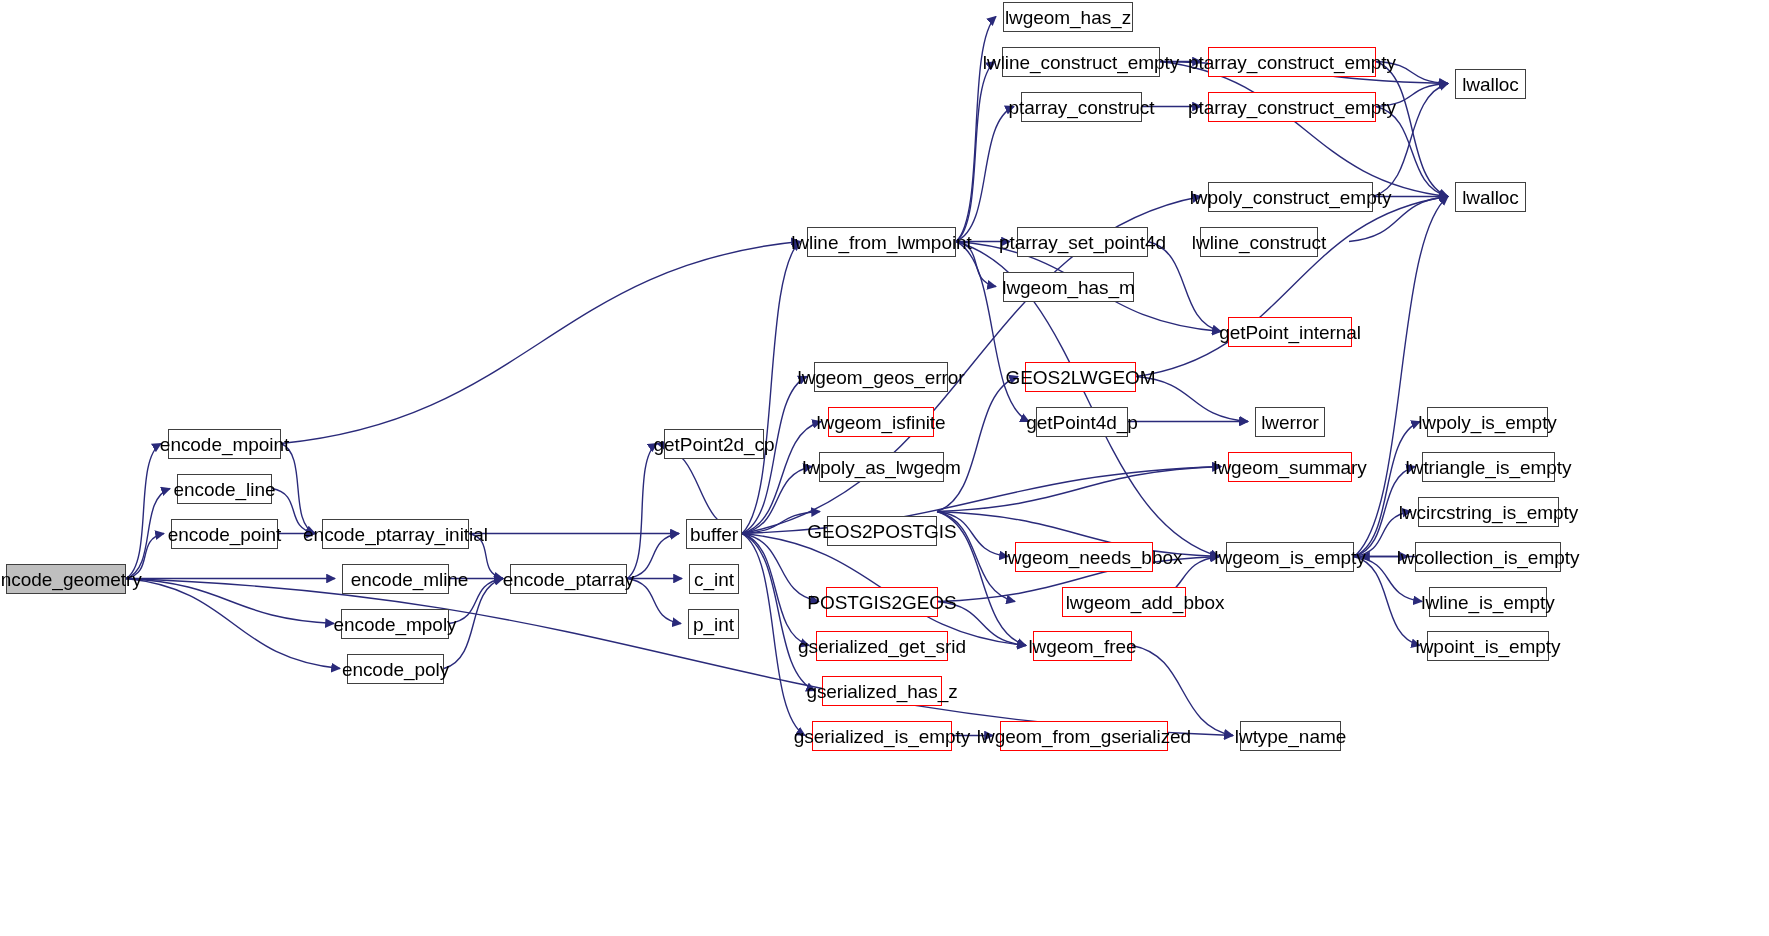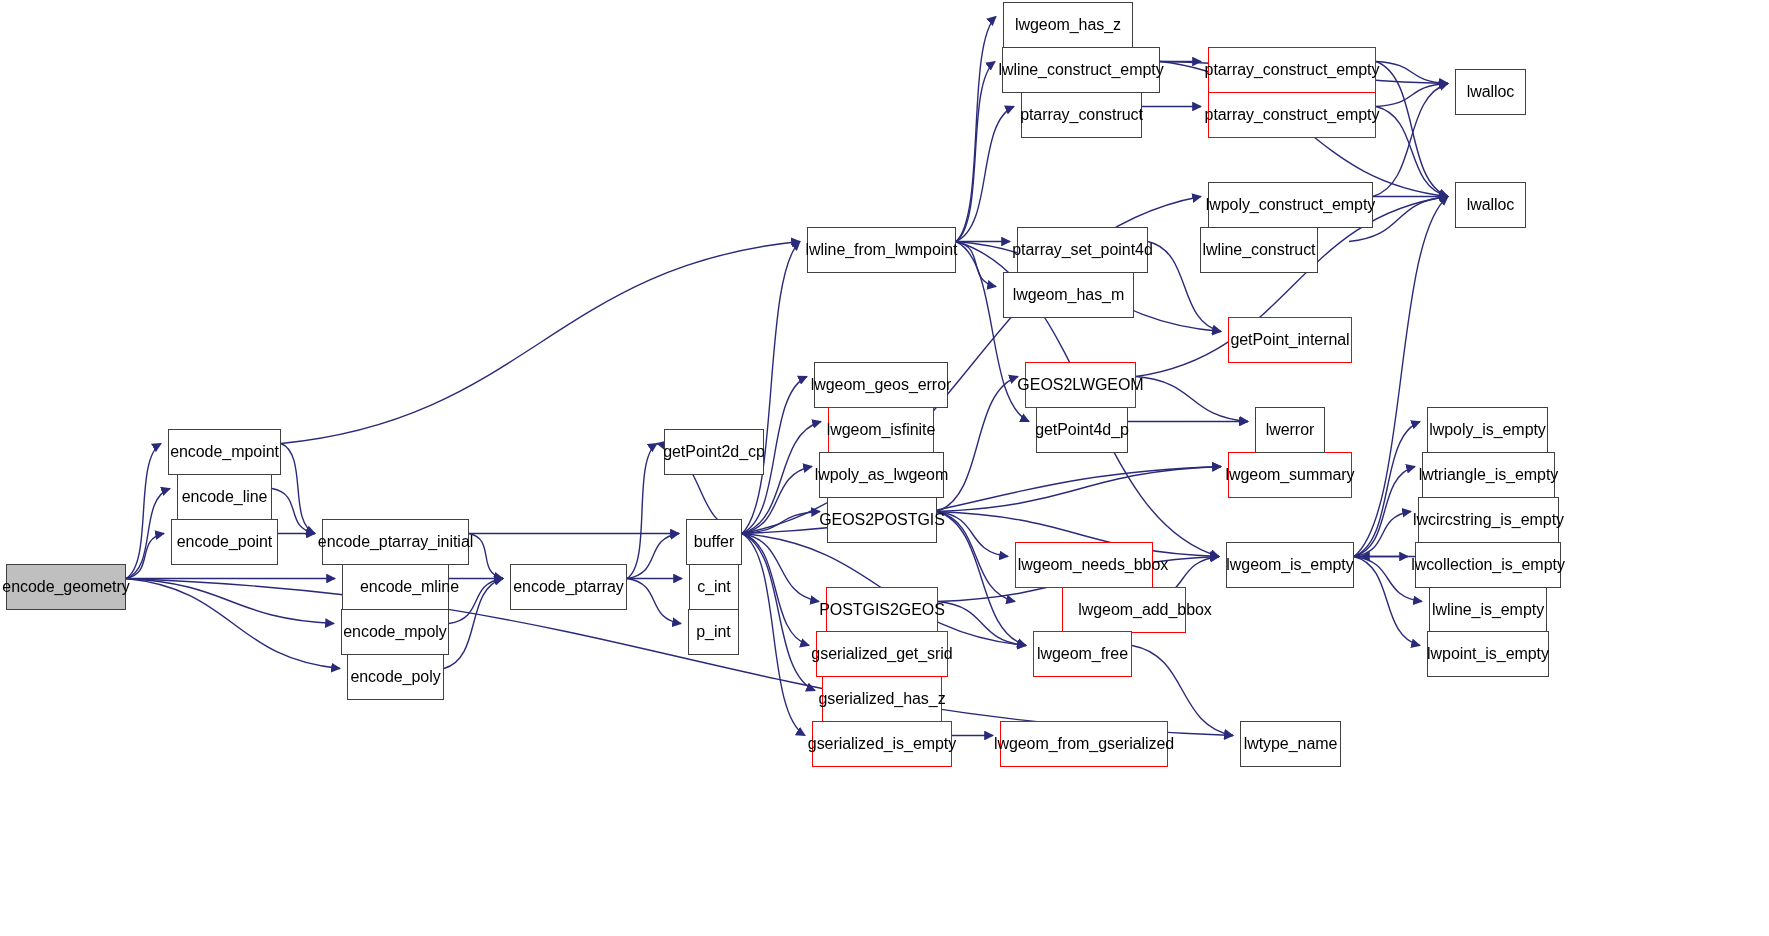--- a/index.html
+++ b/index.html
@@ -30,25 +30,25 @@
     top: 0;
     width: 1769px;
     height: 936px;
   }
   .graph-node {
     position: absolute;
     box-sizing: border-box;
     display: flex;
     align-items: center;
     justify-content: center;
-    height: 46px;
+    height: 30px;
     border: 1px solid #404040;
     background: #ffffff;
     color: #000000;
-    font-size: 16px;
+    font-size: 19px;
     line-height: 1;
     white-space: nowrap;
     letter-spacing: -0.05px;
     padding: 0 6px;
   }
   .graph-node.red {
     border-color: #ff0000;
   }
   .graph-node.root {
     background: #bfbfbf;
@@ -191,21 +191,21 @@
       </div>
       <div class="graph-node" style="left: 814px; top: 362px; width: 134px;">
         <span class="node-label">lwgeom_geos_error</span>
       </div>
       <div class="graph-node red" style="left: 828px; top: 407px; width: 106px;">
         <span class="node-label">lwgeom_isfinite</span>
       </div>
       <div class="graph-node" style="left: 819px; top: 452px; width: 125px;">
         <span class="node-label">lwpoly_as_lwgeom</span>
       </div>
-      <div class="graph-node" style="left: 827px; top: 497px; width: 110px; justify-content: center;">
+      <div class="graph-node" style="left: 827px; top: 516px; width: 110px; justify-content: center;">
         <span class="node-label">GEOS2POSTGIS</span>
       </div>
       <div class="graph-node red" style="left: 826px; top: 587px; width: 112px;">
         <span class="node-label">POSTGIS2GEOS</span>
       </div>
       <div class="graph-node red" style="left: 816px; top: 631px; width: 132px;">
         <span class="node-label">gserialized_get_srid</span>
       </div>
       <div class="graph-node red" style="left: 822px; top: 676px; width: 120px;">
         <span class="node-label">gserialized_has_z</span>

